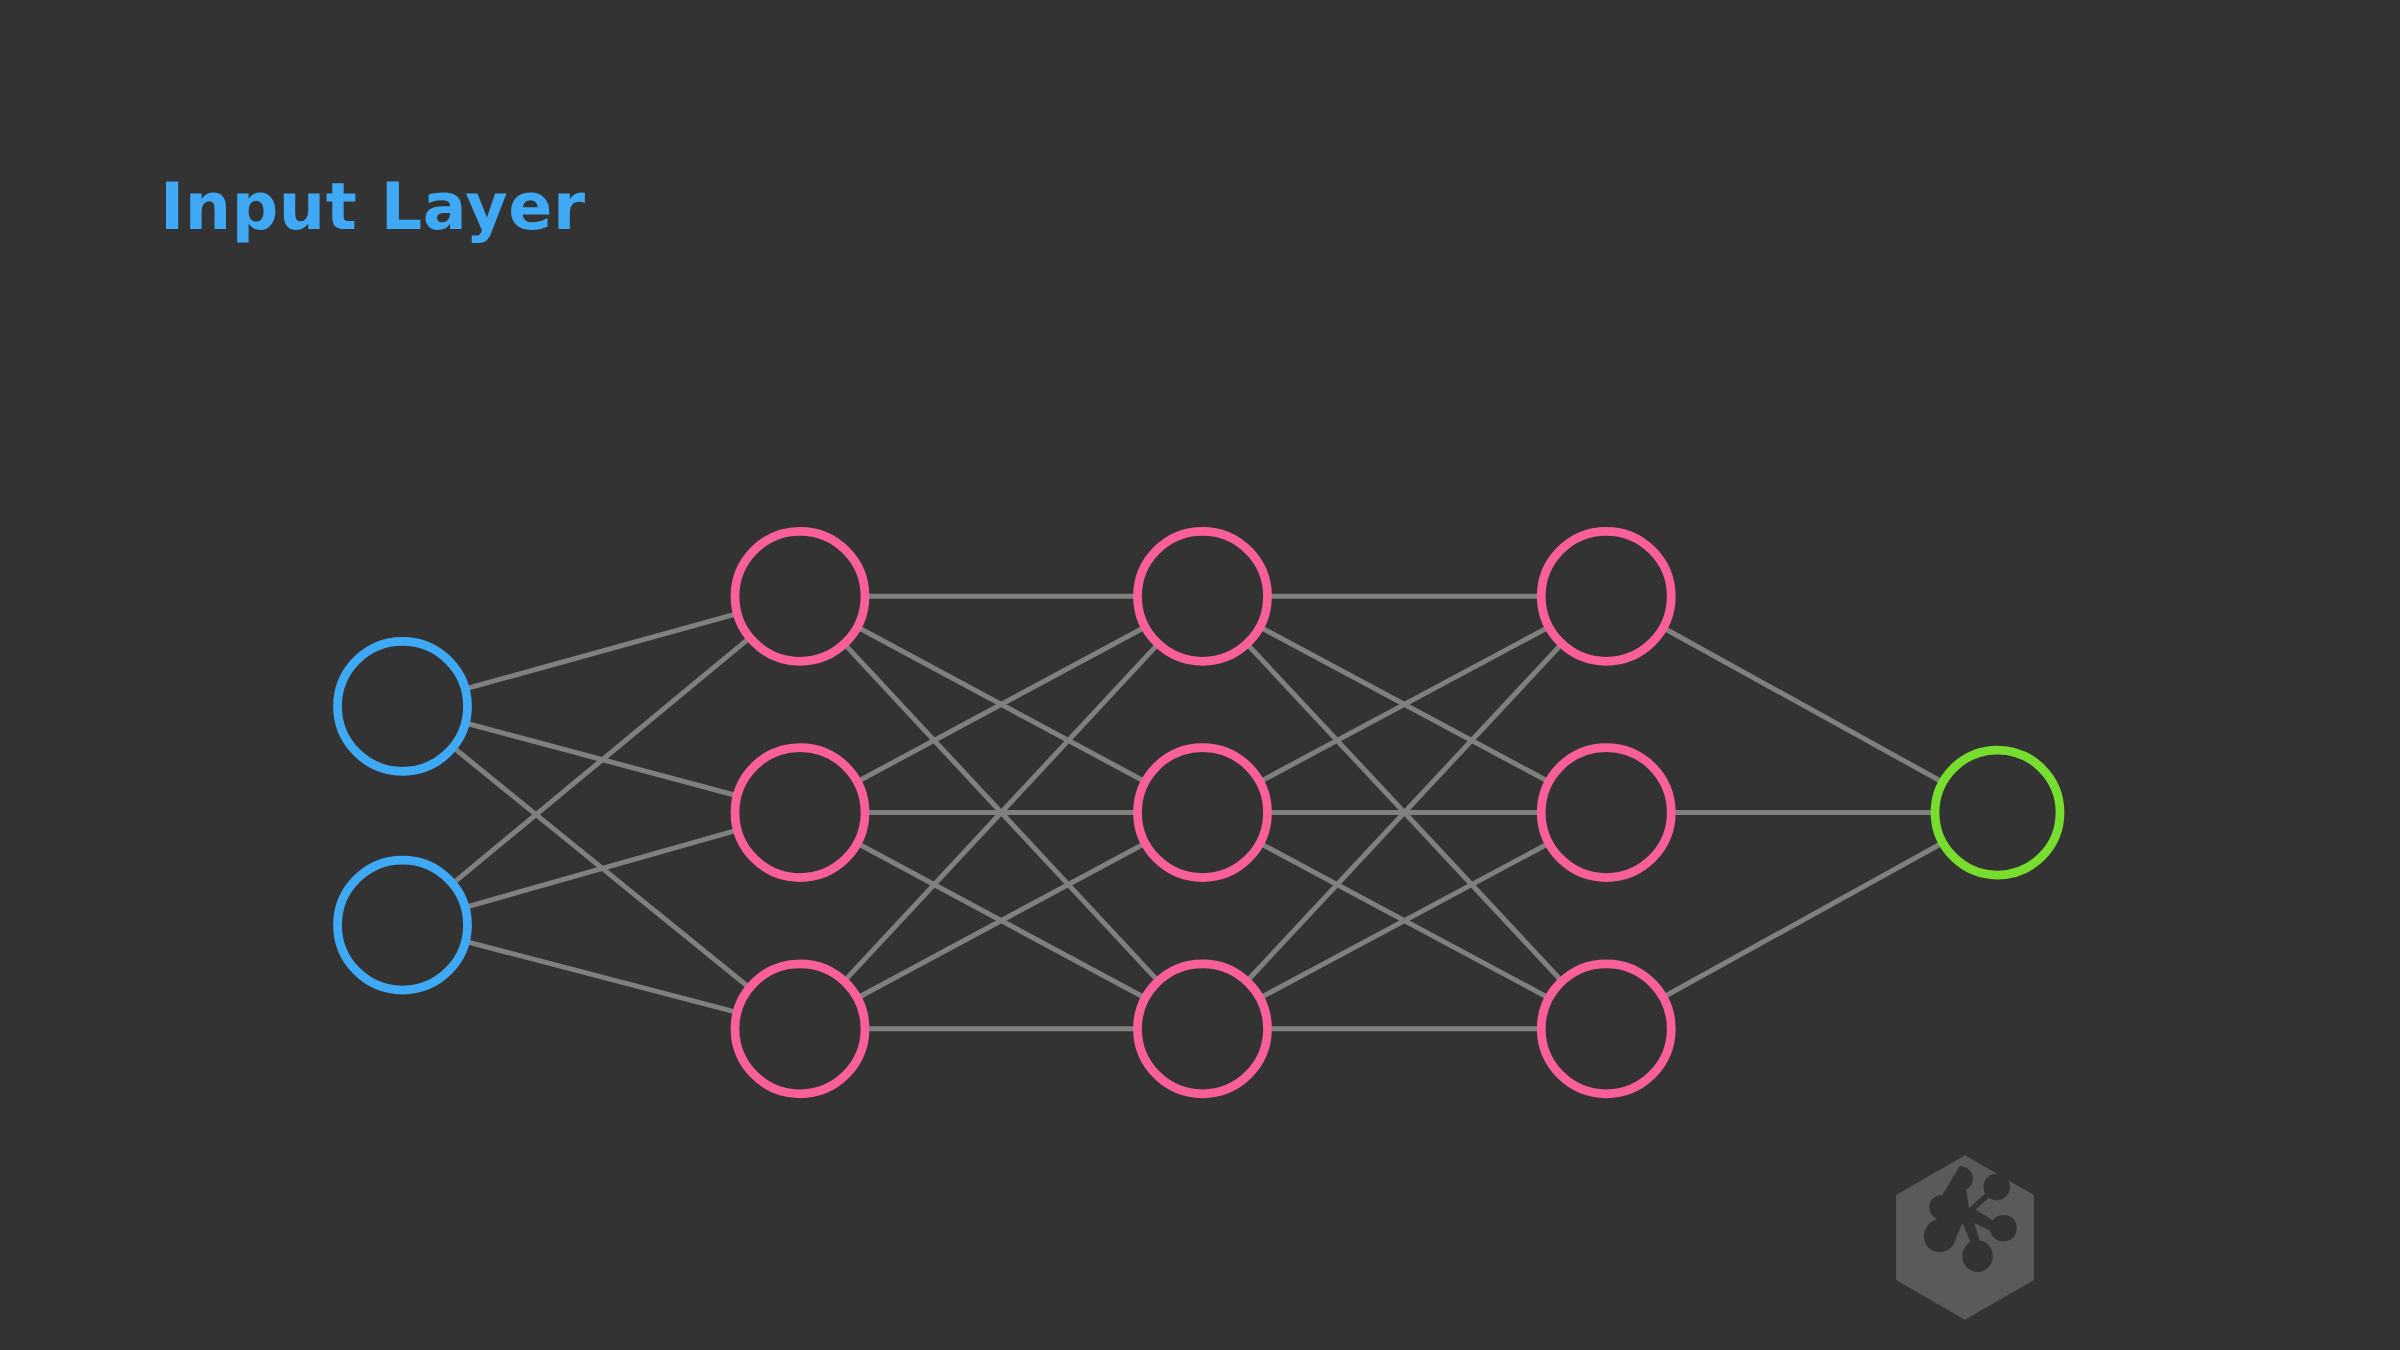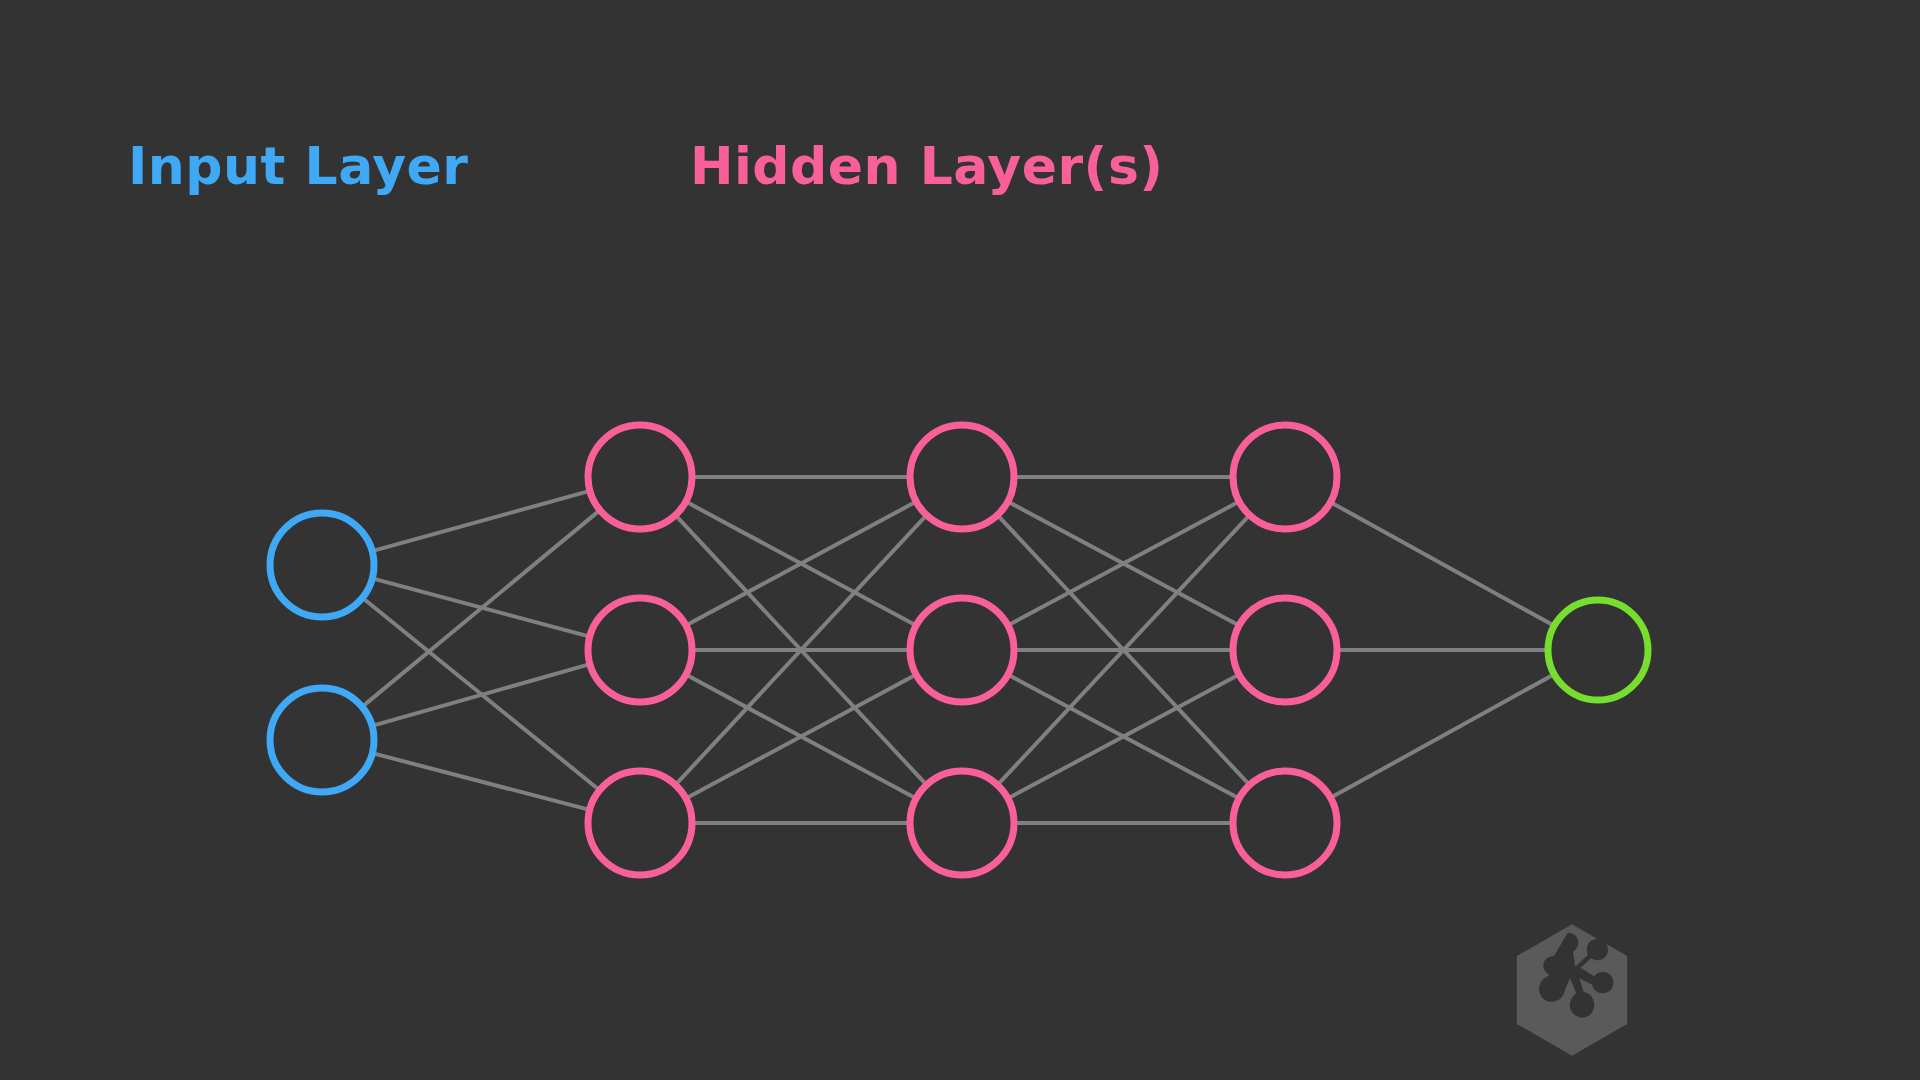--- a/index.html
+++ b/index.html
@@ -50,21 +50,20 @@
     opacity: 1;
   }
 </style>
 </head>
 <body style="background: rgb(51, 51, 51);">
 
 <div id="stage" style="background: rgb(51, 51, 51);">
 
   <div class="layer-label" id="label-input" style="color: rgb(63, 169, 245);">Input Layer</div>
 
-  <div class="layer-label" id="label-hidden" style="color: rgb(249, 96, 154);">Hidden Layer(s)</div>
 
 
   <svg id="net-svg" viewBox="0 0 1920 1080">
     <g id="edges">
         <line x1="372.116454749229" y1="551.1312955410939" x2="589.883545250771" y2="490.8687044589061" stroke="#808080" stroke-width="4" stroke-linecap="round"></line>
         <line x1="372.23634217963195" y1="578.4279530983293" x2="589.763657820368" y2="636.5720469016707" stroke="#808080" stroke-width="4" stroke-linecap="round"></line>
         <line x1="362.38122329132784" y1="597.762124557115" x2="599.6187767086722" y2="790.237875442885" stroke="#808080" stroke-width="4" stroke-linecap="round"></line>
         <line x1="362.0711738990064" y1="706.8593750457903" x2="599.9288261009935" y2="510.1406249542097" stroke="#808080" stroke-width="4" stroke-linecap="round"></line>
         <line x1="372.03471438286704" y1="725.8392317784338" x2="589.965285617133" y2="664.1607682215662" stroke="#808080" stroke-width="4" stroke-linecap="round"></line>
         <line x1="372.31441752472546" y1="753.1323794168309" x2="589.6855824752746" y2="809.8676205831691" stroke="#808080" stroke-width="4" stroke-linecap="round"></line>

